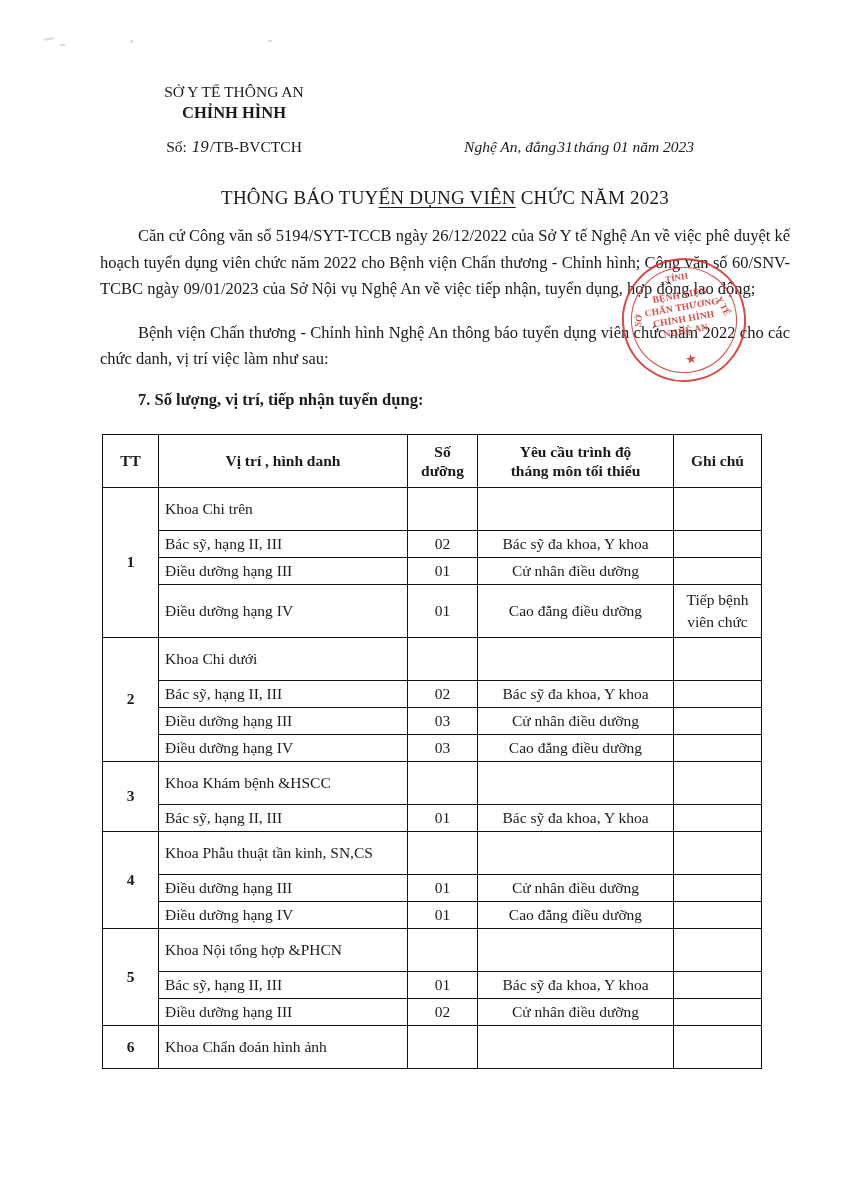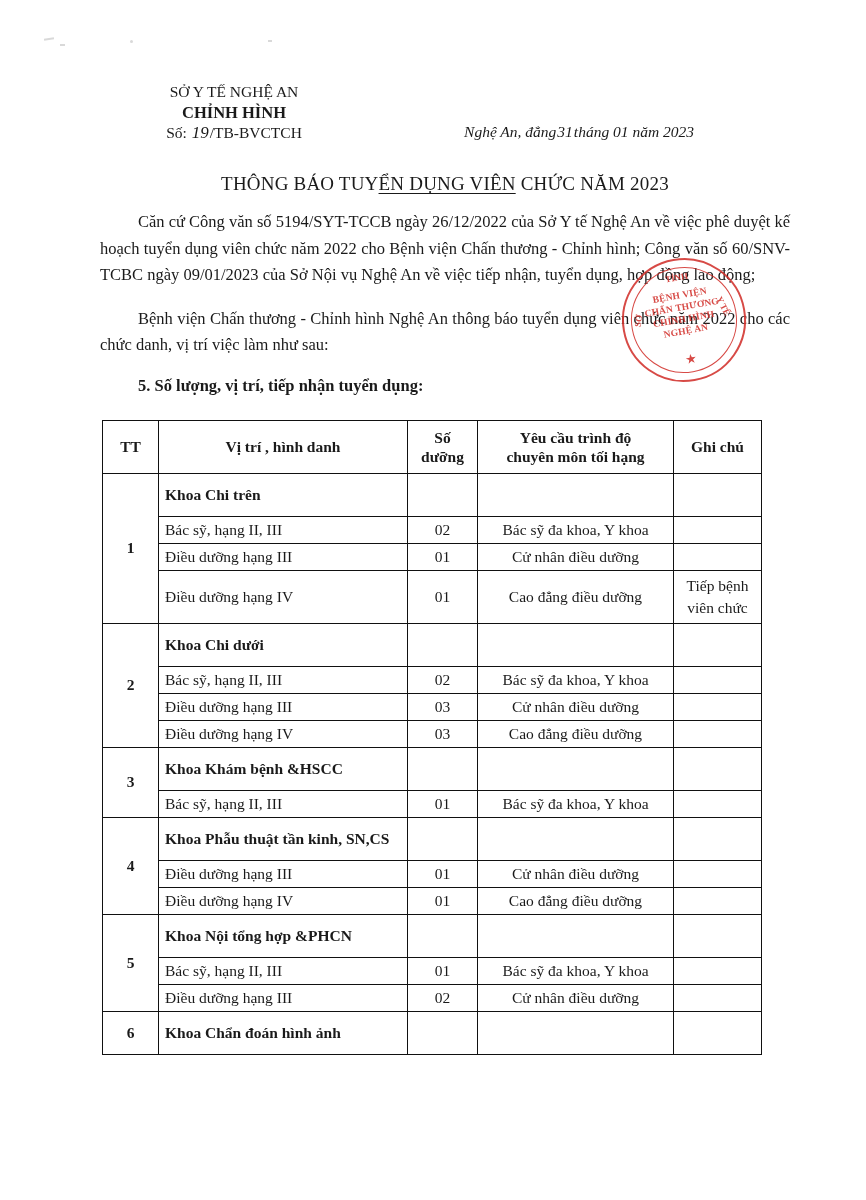--- a/index.html
+++ b/index.html
@@ -55,21 +55,22 @@
   }
   .u        { text-decoration: underline; text-underline-offset: 2px; }
   .hdr-left .line1 { font-size: 15.5px; }
   .hdr-left .line2 { font-size: 16.5px; font-weight: bold; margin-top: 1px; }
   .hdr-left .line3 { font-size: 16.5px; font-weight: bold; }
   .hdr-right .nation { font-size: 17px; font-weight: bold; letter-spacing: .1px; }
   .hdr-right .motto  { font-size: 15.5px; font-weight: bold; margin-top: 4px; }
 
   .subhdr {
     display: flex;
-    align-items: flex-start;
+    align-items: center;
+    margin-top: 14px;
   }
   .sohieu {
     width: 268px;
     text-align: center;
     font-size: 15.5px;
   }
   .sohieu .num {
     font-style: italic;
     font-family: "Liberation Serif", serif;
     font-size: 17px;
@@ -136,21 +137,21 @@
     padding: 7px 4px;
   }
   col.c-tt   { width: 56px; }
   col.c-pos  { width: 249px; }
   col.c-qty  { width: 70px; }
   col.c-req  { width: 196px; }
   col.c-note { width: 88px; }
 
   td.tt      { text-align: center; font-weight: bold; font-size: 16px; }
   td.pos     { text-align: left; padding-left: 10px; }
-  td.pos.grp { font-weight: bold; }
+  td.pos.grp { font-weight: normal; }
   td.qty     { text-align: center; }
   td.req     { text-align: center; }
   td.note    { text-align: center; line-height: 1.4; }
   .row-tall td { height: 34px; }
   .row-vtall td { height: 42px; }
 
   
   .seal {
     position: absolute;
     left: 622px;
@@ -213,62 +214,62 @@
 
   <div class="speckle sp1"></div>
   <div class="speckle sp2"></div>
   <div class="speckle sp3"></div>
   <div class="speckle sp4"></div>
 
   <div class="content">
 
     <div class="header">
       <div class="hdr-left">
-        <div class="line1">SỞ Y TẾ NGHỆ AN</div>
+        <div class="line1">SỞ Y TẾ THÔNG AN</div>
         <div class="line3">CHỈNH HÌNH</div>
       </div>
     </div>
 
     <div class="subhdr">
       <div class="sohieu">
         <span>Số:</span>
         <span class="num">19</span><span>/TB-BVCTCH</span>
       </div>
       <div class="datewrap">
         <span>Nghệ An, đẳng</span><span class="daynum">31</span><span>tháng 01 năm 2023</span>
       </div>
     </div>
 
     <div class="doc-title">
       <span>THÔNG BÁO TUY</span><span class="u2">ỂN DỤNG VIÊN</span><span> CHỨC NĂM 2023</span>
     </div>
 
     <p class="para">Căn cứ Công văn số 5194/SYT-TCCB ngày 26/12/2022 của Sở Y tế Nghệ An về việc phê duyệt kế hoạch tuyển dụng viên chức năm 2022 cho Bệnh viện Chấn thương - Chỉnh hình; Công văn số 60/SNV-TCBC ngày 09/01/2023 của Sở Nội vụ Nghệ An về việc tiếp nhận, tuyển dụng, hợp đồng lao động;</p>
     <p class="para tight">Bệnh viện Chấn thương - Chỉnh hình Nghệ An thông báo tuyển dụng viên chức năm 2022 cho các chức danh, vị trí việc làm như sau:</p>
-    <div class="section-title">5. Số lượng, vị trí, tiếp nhận tuyển dụng:</div>
+    <div class="section-title">7. Số lượng, vị trí, tiếp nhận tuyển dụng:</div>
 
     <table class="recruit">
       <colgroup>
         <col class="c-tt">
           <col class="c-pos">
           <col class="c-qty">
           <col class="c-req">
           <col class="c-note">
       </colgroup>
       <thead>
         <tr>
           <th>TT</th>
           <th>Vị trí , hình danh</th>
           <th>
             <div>Số</div>
             <div>dưỡng</div>
           </th>
           <th>
             <div>Yêu cầu trình độ</div>
-            <div>chuyên môn tối hạng</div>
+            <div>tháng môn tối thiểu</div>
           </th>
           <th>Ghi chú</th>
         </tr>
       </thead>
       <tbody>
           <tr class="row-tall">
             <td class="tt" rowspan="4">1</td>
             <td class="pos grp">Khoa Chi trên</td>
             <td class="qty"></td>
             <td class="req"></td>

